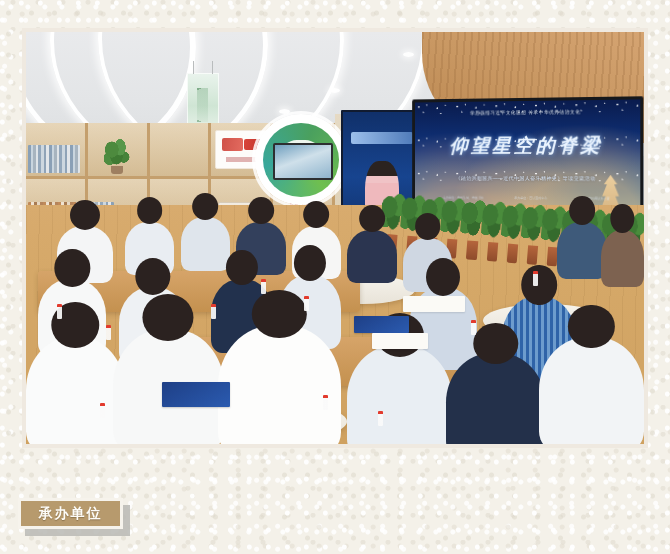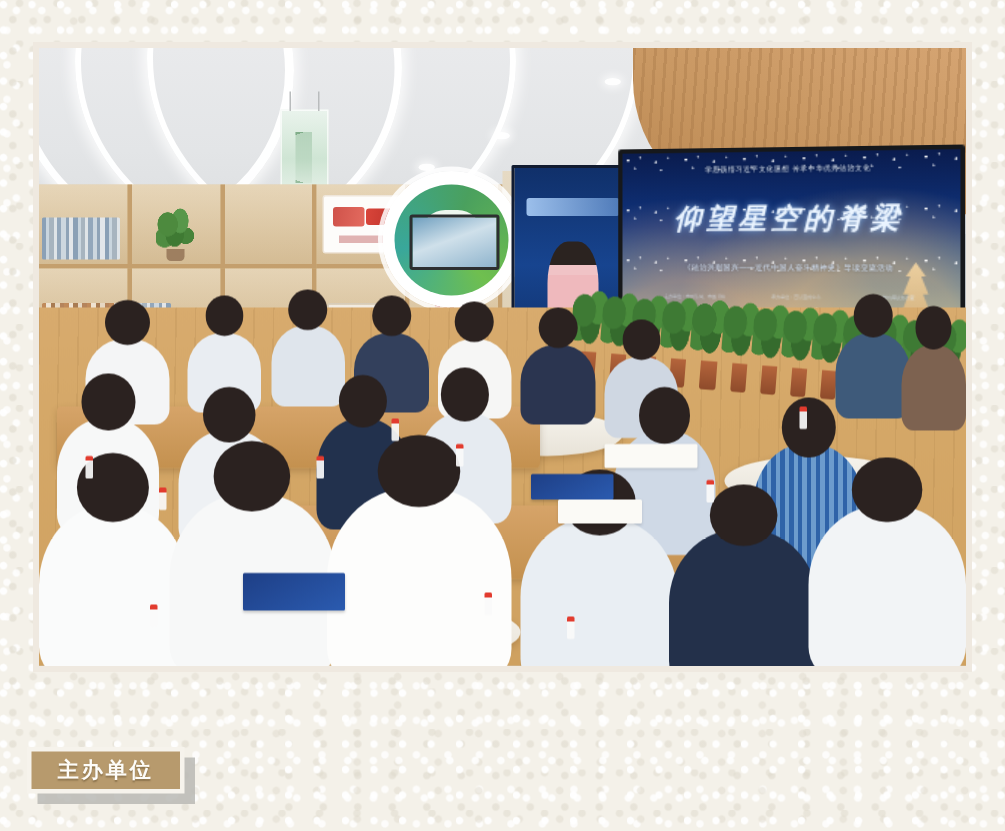--- a/index.html
+++ b/index.html
@@ -712,18 +712,18 @@
       <div class="paper" style="left:61%;top:64%;width:10%;height:4%;"></div>
       <div class="paper" style="left:56%;top:73%;width:9%;height:4%;"></div>
 
     </div>
   </div>
 
   <div class="caption-wrap">
     <div class="caption-shadow"></div>
     <div class="caption-outer">
       <div class="caption-inner">
-        <span class="caption-text">主办单位</span>
+        <span class="caption-text">承办单位</span>
       </div>
     </div>
   </div>
 
 </div>
 
 </body></html>

